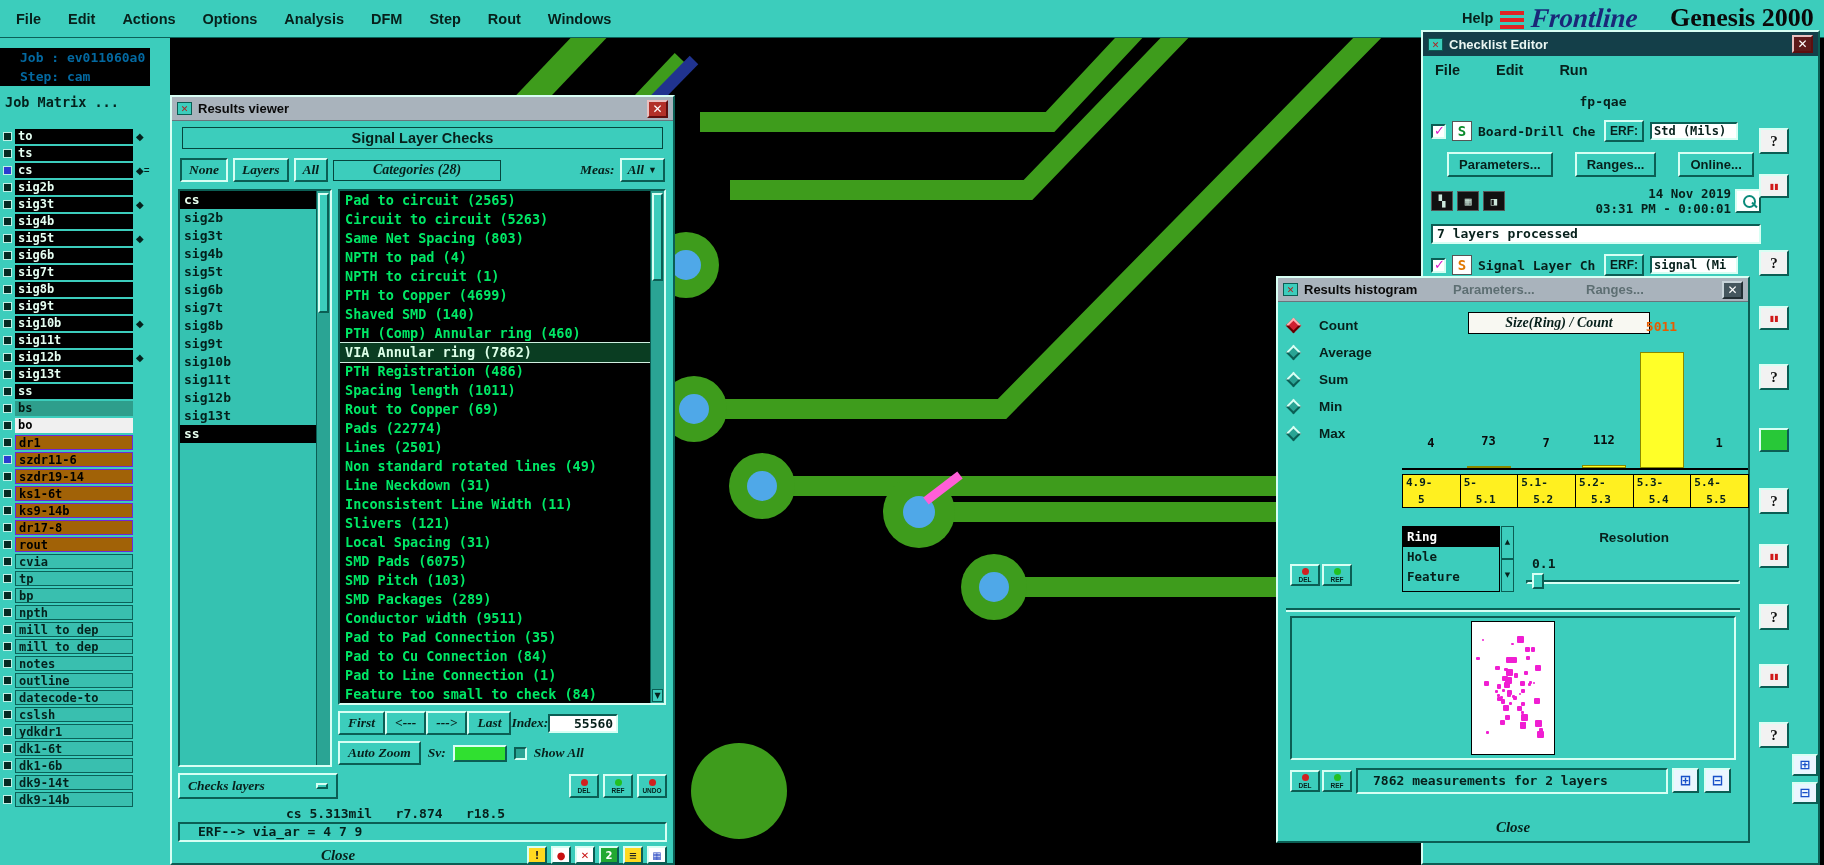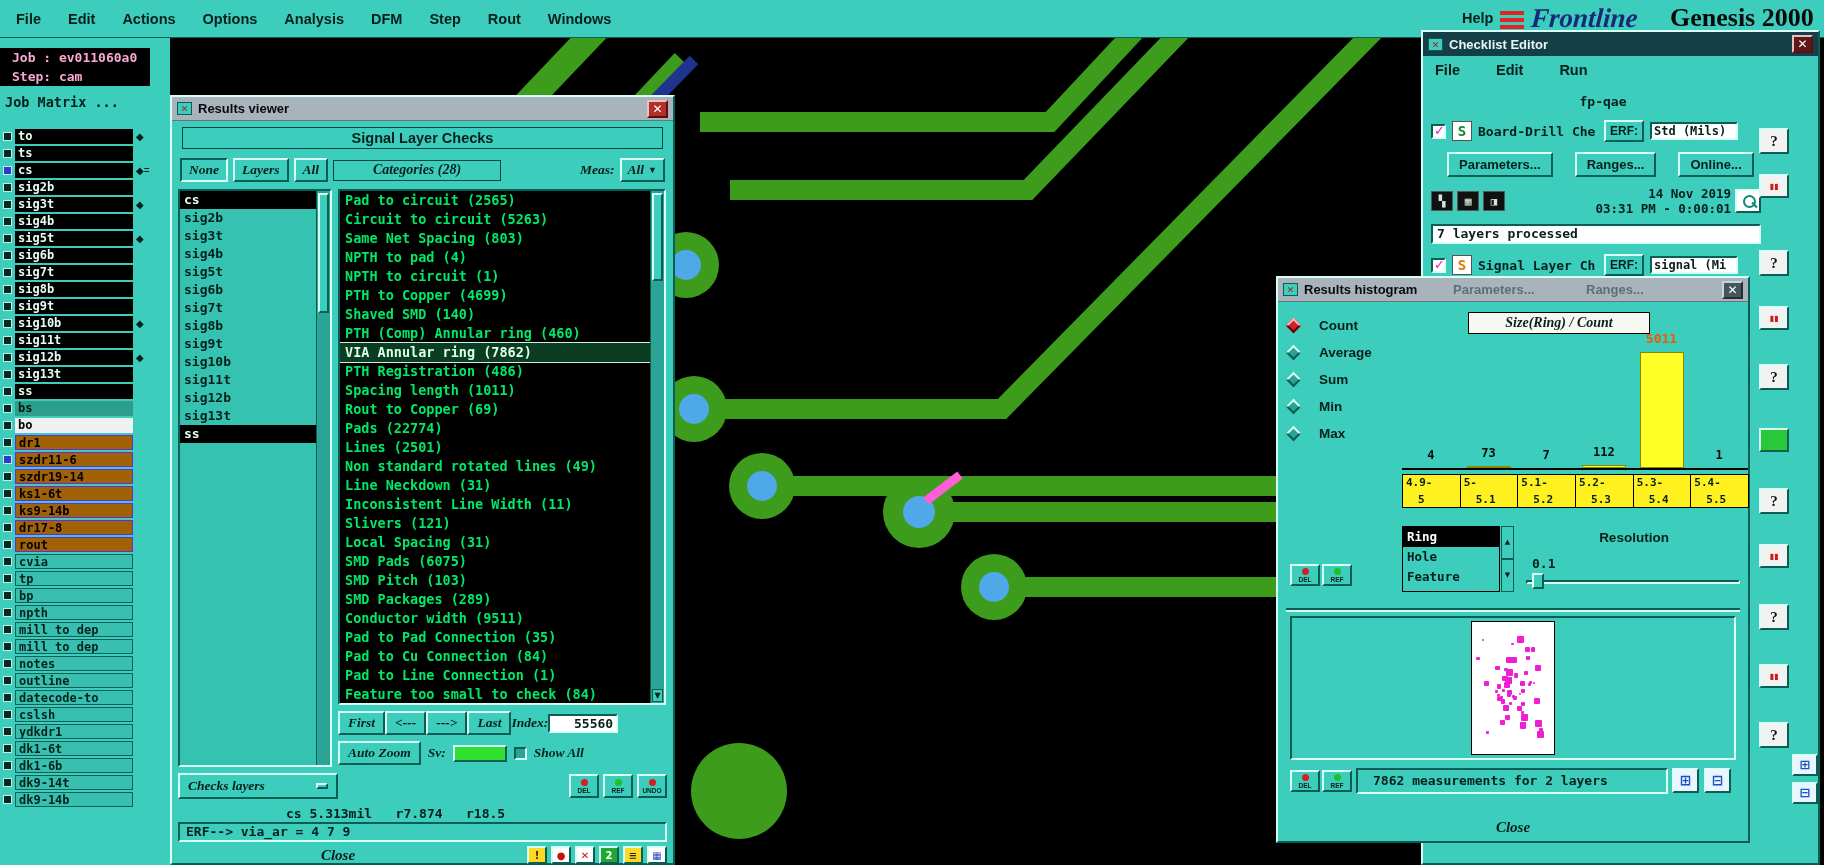--- a/index.html
+++ b/index.html
@@ -33,22 +33,22 @@
   .logo-bars i{display:block;width:24px;height:4px;background:#E02424}
   .brand{font:italic 700 27px "Liberation Serif",serif;color:#1A2878;border-bottom:3px solid #E02424;
          padding:0 8px 0 2px;transform:skewX(-4deg)}
   .product{position:absolute;left:1670px;top:3px;font:700 26px "Liberation Serif",serif;color:#0A0A0A}
 
   
   .canvas{position:absolute;left:170px;top:38px;width:1654px;height:827px;background:#000;z-index:1}
 
   
   .sidebar{position:absolute;left:0;top:38px;width:170px;height:827px;background:#3CCDBC;z-index:5}
-  .jobrow{position:absolute;left:0;width:150px;height:19px;background:#000;color:#f9a8d4;
-          font:700 13px "DejaVu Sans Mono",monospace;line-height:19px;padding-left:12px;white-space:nowrap}
+  .jobrow{position:absolute;left:0;width:150px;height:19px;background:#000;color:#0369a1;
+          font:700 13px "DejaVu Sans Mono",monospace;line-height:19px;padding-left:20px;white-space:nowrap}
   .matrix{position:absolute;left:5px;top:56px;font:700 13.5px "DejaVu Sans Mono",monospace;color:#04211C}
   .layers{position:absolute;left:0;top:90px;width:170px}
   .lrow{height:17px;display:flex;align-items:center;gap:3px;padding-left:3px}
   .lbox{width:9px;height:9px;background:#062A23;border:1px solid #BFEFE6;flex:none}
   .lbox.blue{background:#2B3BD0}
   .lname{width:118px;height:15px;font:700 12px "DejaVu Sans Mono",monospace;line-height:14px;
          padding-left:3px;white-space:nowrap;overflow:hidden}
   .lname.black{background:#000;color:#E6FFF2}
   .lname.tealrow{background:#2E9E8C;color:#041811}
   .lname.white{background:#F0F0F0;color:#000}
@@ -89,21 +89,21 @@
   .chk{width:13px;height:13px;background:#2AA494}
   .v-rep{position:absolute;left:6px;right:6px;top:676px;height:26px;display:flex;align-items:center}
   .repbtn{width:160px;display:flex;align-items:center;justify-content:space-between;padding:3px 8px}
   .optbar{width:12px;height:6px}
   .abtn{width:30px;height:24px;display:flex;flex-direction:column;align-items:center;justify-content:center;
         gap:1px;font:700 6.5px "Liberation Sans",sans-serif;color:#04211C}
   .dotc{width:7px;height:7px;border-radius:50%}
   .dot-red{background:#D22020}.dot-green{background:#22C022}
   .v-status{position:absolute;left:6px;top:709px;font:700 13px "DejaVu Sans Mono",monospace;padding-left:108px;white-space:pre}
   .v-erf{position:absolute;left:6px;right:6px;top:725px;height:20px;font:700 13px "DejaVu Sans Mono",monospace;
-         line-height:16px;padding-left:6px;color:#04211C}
+         line-height:16px;padding-left:18px;color:#04211C}
   .v-foot{position:absolute;left:6px;right:6px;top:748px;height:20px;display:flex;align-items:center}
   .v-close{width:320px;text-align:center;font:italic 700 15px "Liberation Serif",serif}
   .ficons{margin-left:auto;display:flex;gap:4px}
   .fi{width:20px;height:18px;display:flex;align-items:center;justify-content:center;
       font:700 10px "DejaVu Sans",sans-serif;border:2px solid;border-color:#D8FFF4 #0B5E54 #0B5E54 #D8FFF4}
   .fi.yellow{background:#FFD920;color:#222}
   .fi.red{background:#fff;color:#C81010}
   .fi.white{background:#fff;color:#C81010}
   .fi.green{background:#22A832;color:#fff}
   .fi.chart{background:#fff;color:#2040C0}
@@ -145,21 +145,21 @@
   .h-stats{position:absolute;left:10px;top:34px;width:106px}
   .h-stat{height:27px;display:flex;align-items:center;gap:20px;font:700 13.5px "Liberation Sans",sans-serif}
   .h-dia{width:11px;height:11px;transform:rotate(45deg);background:#2AA494;border:2px solid;
          border-color:#D8FFF4 #0B5E54 #0B5E54 #D8FFF4;flex:none}
   .h-stat.selected .h-dia{background:#D02030;border-color:#FFB0B0 #600000 #600000 #FFB0B0}
   .h-title{position:absolute;left:190px;top:34px;width:182px;height:22px;background:#F8F8F2;border:1px solid #000;
            font:italic 700 14px "Liberation Serif",serif;display:flex;align-items:center;justify-content:center}
   .h-plot{position:absolute;left:124px;top:58px;width:346px;height:134px;border-bottom:2px solid #000;
           display:flex;align-items:flex-end}
   .hcol{flex:1;display:flex;flex-direction:column;align-items:center;justify-content:flex-end}
-  .hcount{font:700 12px "DejaVu Sans Mono",monospace;color:#0A0A0A;margin-bottom:6px}
+  .hcount{font:700 12px "DejaVu Sans Mono",monospace;color:#0A0A0A;margin-bottom:18px}
   .hcount.max{color:#E85C00;font-size:13px}
   .hbar{width:44px;background:#FFFF28;border:1px solid #8A8A00}
   .h-bins{position:absolute;left:124px;top:196px;width:346px;height:34px;display:flex}
   .h-bin{flex:1;background:#FFF020;border:1px solid #000;margin-right:-1px;
          font:700 11px "DejaVu Sans Mono",monospace;padding:1px 3px;display:flex;flex-direction:column;justify-content:space-between}
   .h-bin .b2{padding-left:12px}
   .h-modes{position:absolute;left:124px;top:248px;width:98px;height:66px;border:1px solid #000;background:#3CCDBC}
   .h-mode{height:20px;font:700 12.5px "DejaVu Sans Mono",monospace;line-height:20px;padding-left:4px}
   .h-mode.selected{background:#000;color:#fff}
   .h-msc{position:absolute;left:223px;top:248px;width:13px;height:66px}

